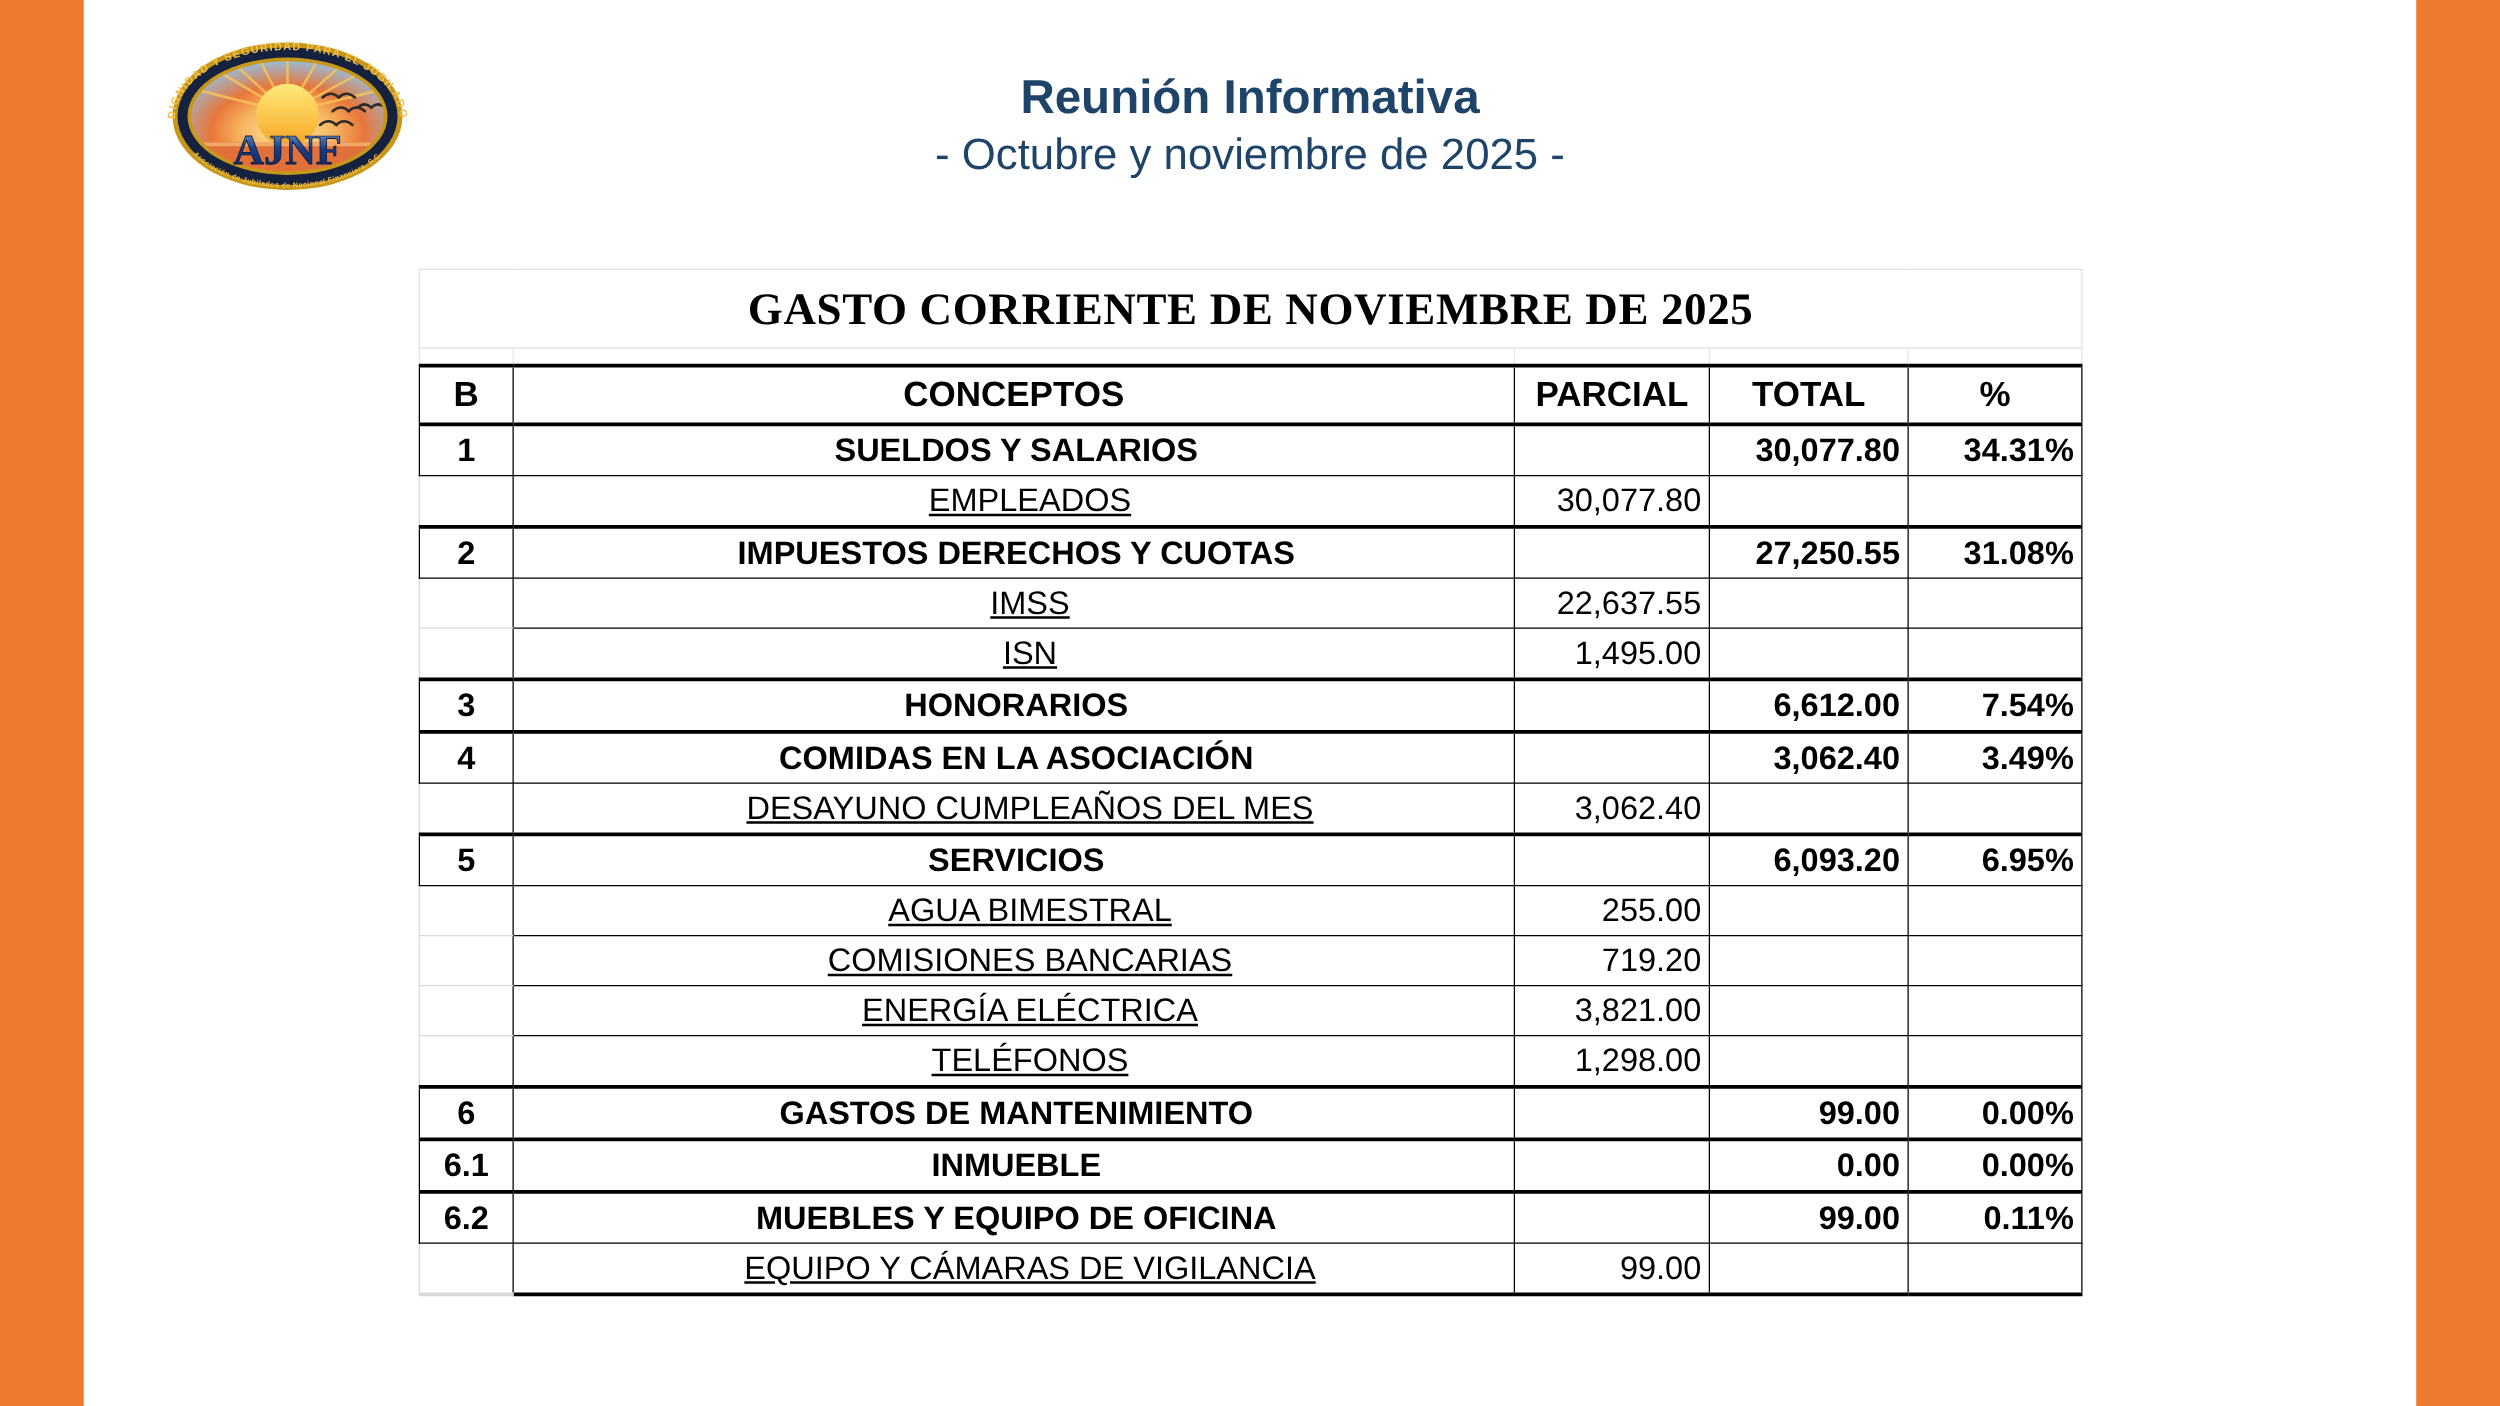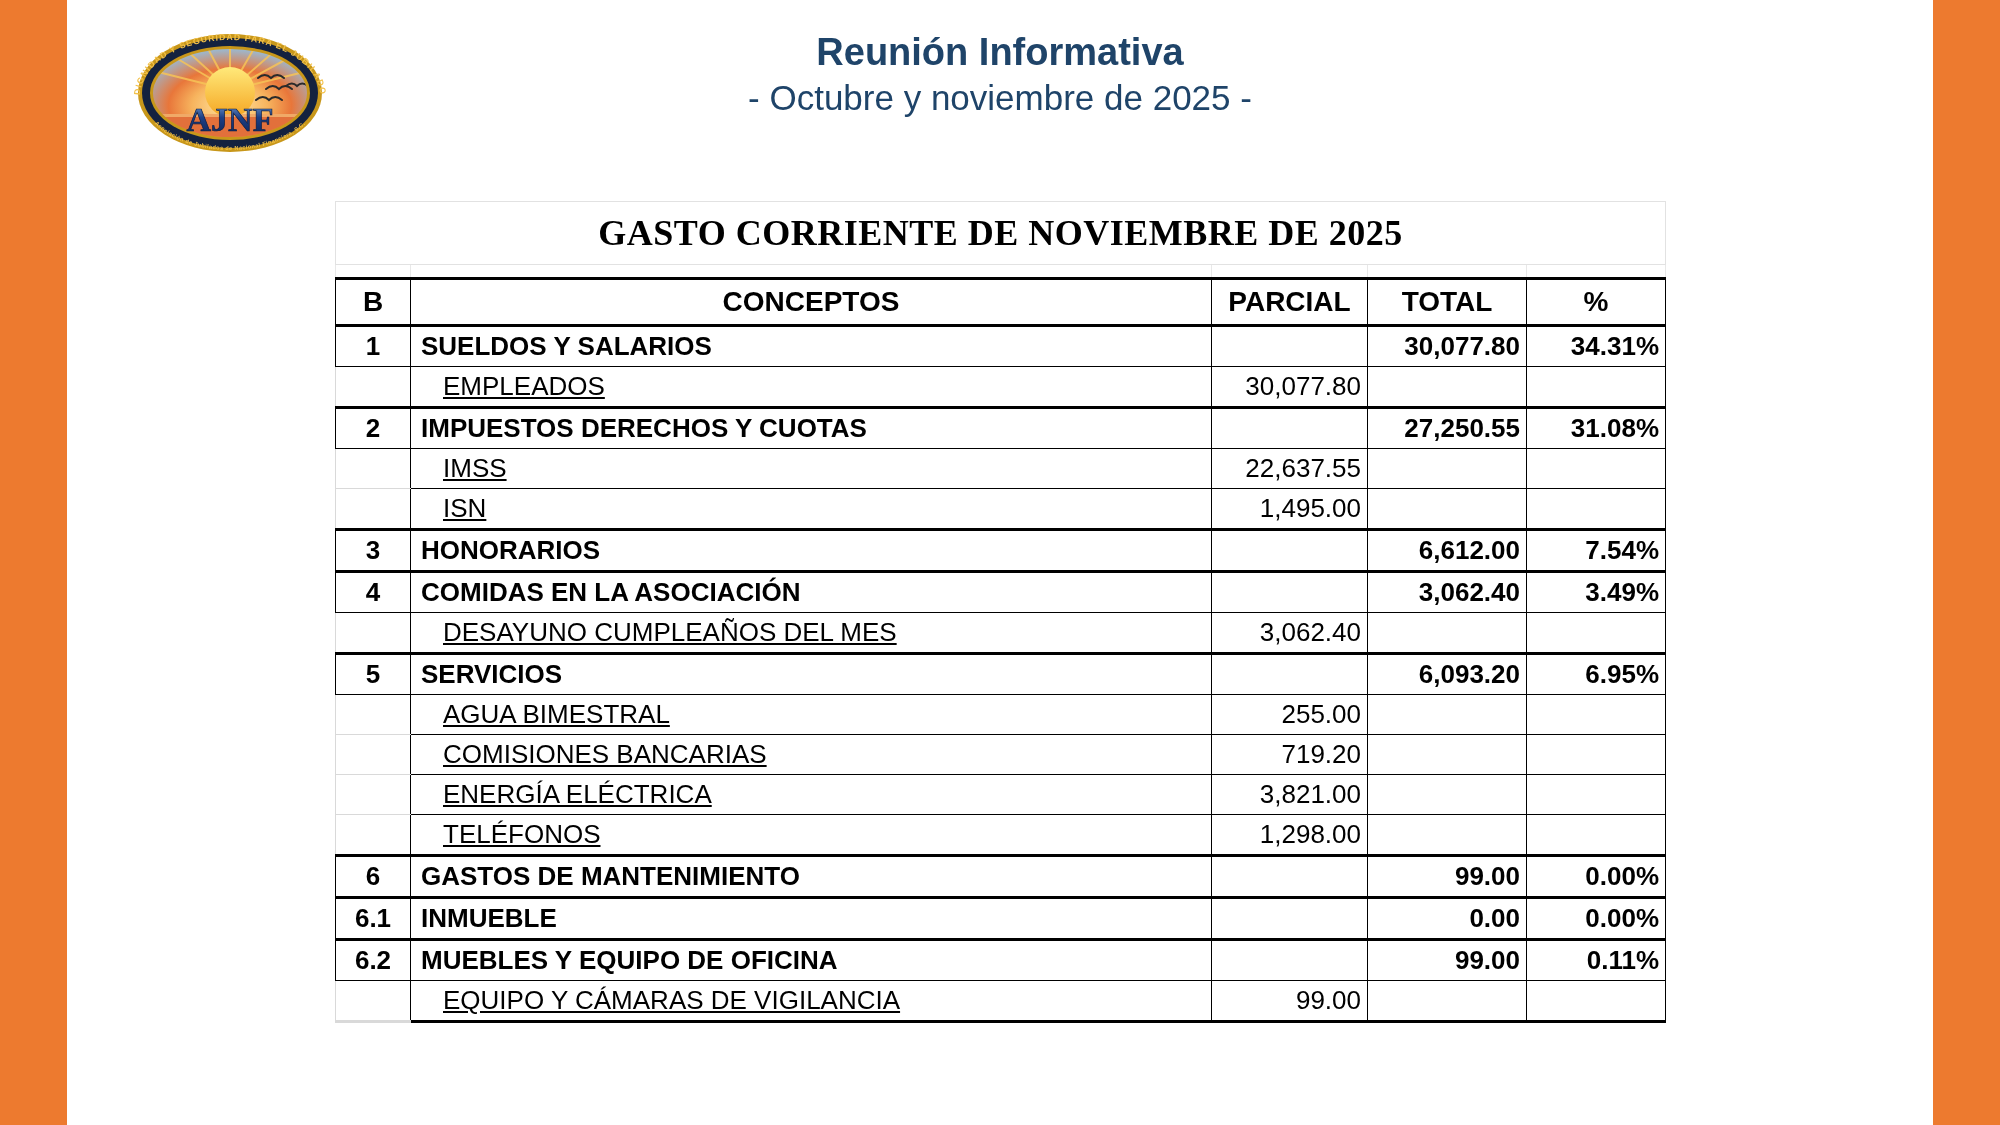--- a/index.html
+++ b/index.html
@@ -36,21 +36,21 @@
     top: 28px;
     width: 240px;
     height: 130px;
   }
   .logo svg { display: block; width: 100%; height: 100%; }
 
   
   .title-block {
     position: absolute;
     left: 380px;
-    top: 32px;
+    top: 58px;
     width: 1240px;
     text-align: center;
     line-height: 1.08;
   }
   .title-line1 {
     font-size: 38px;
     font-weight: bold;
     color: #1F4469;
     letter-spacing: 0px;
   }
@@ -65,21 +65,21 @@
     font-size: 35px;
     font-weight: bold;
     color: #1170C4;
     margin-top: 4px;
   }
 
   
   .table-wrap {
     position: absolute;
     left: 335px;
-    top: 201px;
+    top: 215px;
     width: 1330px;
   }
   table.sheet {
     border-collapse: collapse;
     table-layout: fixed;
     width: 1330px;
     font-family: "Liberation Sans", sans-serif;
   }
   table.sheet td {
     padding: 0 6px;
@@ -131,21 +131,21 @@
 
   td.cell-b {
     text-align: center;
     font-weight: bold;
     font-size: 28px;
   }
   td.cell-b.empty {
     border-color: #D9D9D9;
     border-right-color: #000000;
   }
-  td.cell-concept    { text-align: left; }
+  td.cell-concept    { text-align: center; }
   td.cell-concept.main { font-weight: bold; padding-left: 10px; }
   td.cell-concept.sub  { font-weight: normal; padding-left: 32px; text-decoration: underline; }
   td.cell-num        { text-align: right; padding-right: 8px; }
   td.cell-num.bold   { font-weight: bold; }
 
   
   tr.group-top td { border-top: 3px solid #000000; }
   tr.last-row td  { border-bottom: 3px solid #000000; }
   tr.head-row td  { border-top: 3px solid #000000; border-bottom: 3px solid #000000; }
 </style>

